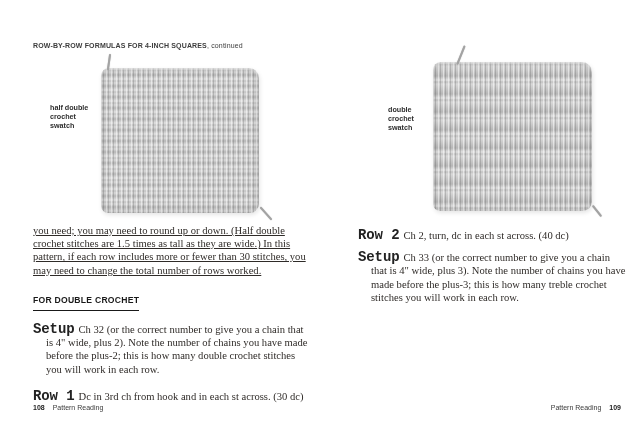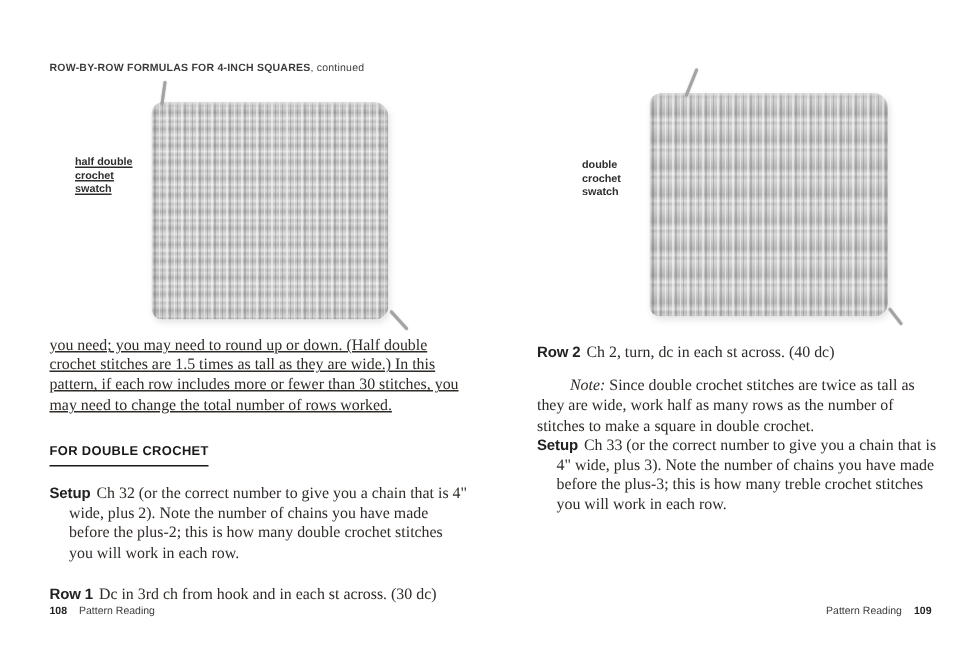--- a/index.html
+++ b/index.html
@@ -48,33 +48,33 @@
   #dc-swatch  .tail-tl { left:27px; top:-17px;    height:20px; transform:rotate(22deg); }
   #dc-swatch  .tail-br { right:-6px; bottom:-7px; height:14px; transform:rotate(-38deg); }
 
   
   .swatch-label {
     position:absolute;
     font-family:"Liberation Sans", sans-serif; font-weight:bold;
     font-size:7.2px; line-height:9.2px; color:#2e2e2e;
     white-space:pre-line;
   }
-  #hdc-label { left:50px;  top:103px;text-decoration:underline; }
+  #hdc-label { left:50px;  top:103px; }
   #dc-label  { left:388px; top:105px; }
 
   
   .col { position:absolute; top:224px; font-size:10.6px; line-height:13.2px; }
   #left-col  { left:33px;  width:280px; }
   #right-col { left:358px; width:268px; padding-top:5px; }
   .col p { margin:0; }
 
   .hang { padding-left:13px; text-indent:-13px; }
   .plabel {
-    font-family:Liberation Sans, sans-serif; font-weight:bold;
-    font-size:10px; letter-spacing:-0.1px; margin-right:4px; color:#222;
+    font-family:Liberation Mono, monospace; font-weight:bold;
+    font-size:14px; letter-spacing:-0.1px; margin-right:4px; color:#222;
   }
   .indent { text-indent:22px; }
   .note-label { font-style:italic; }
 
   .sec-header {
     font-family:"Liberation Sans", sans-serif; font-weight:bold;
     font-size:8.6px; letter-spacing:0.25px; color:#191919;
   }
   .sec-header span { display:inline-block; border-bottom:1px solid #191919; padding-bottom:3px; }
 
@@ -131,23 +131,20 @@
     </p>
     <p class="hang">
       <span class="plabel">Row 1</span><span>Dc in 3rd ch from hook and in each st across. (30 dc)</span>
     </p>
   </div>
 
   <div class="col" id="right-col">
     <p class="hang row2">
       <span class="plabel">Row 2</span><span>Ch 2, turn, dc in each st across. (40 dc)</span>
     </p>
-    <p class="indent">
-      <span class="note-label">Note:</span><span> Since double crochet stitches are twice as tall as they are wide, work half as many rows as the number of stitches to make a square in double crochet.</span>
-    </p>
     <p class="hang setup">
       <span class="plabel">Setup</span><span>Ch 33 (or the correct number to give you a chain that is 4" wide, plus 3). Note the number of chains you have made before the plus-3; this is how many treble crochet stitches you will work in each row.</span>
     </p>
   </div>
 
   <div class="footer" id="left-footer">
     <span class="page-num">108</span><span>Pattern Reading</span>
   </div>
   <div class="footer" id="right-footer">
     <span>Pattern Reading</span><span class="page-num">109</span>

